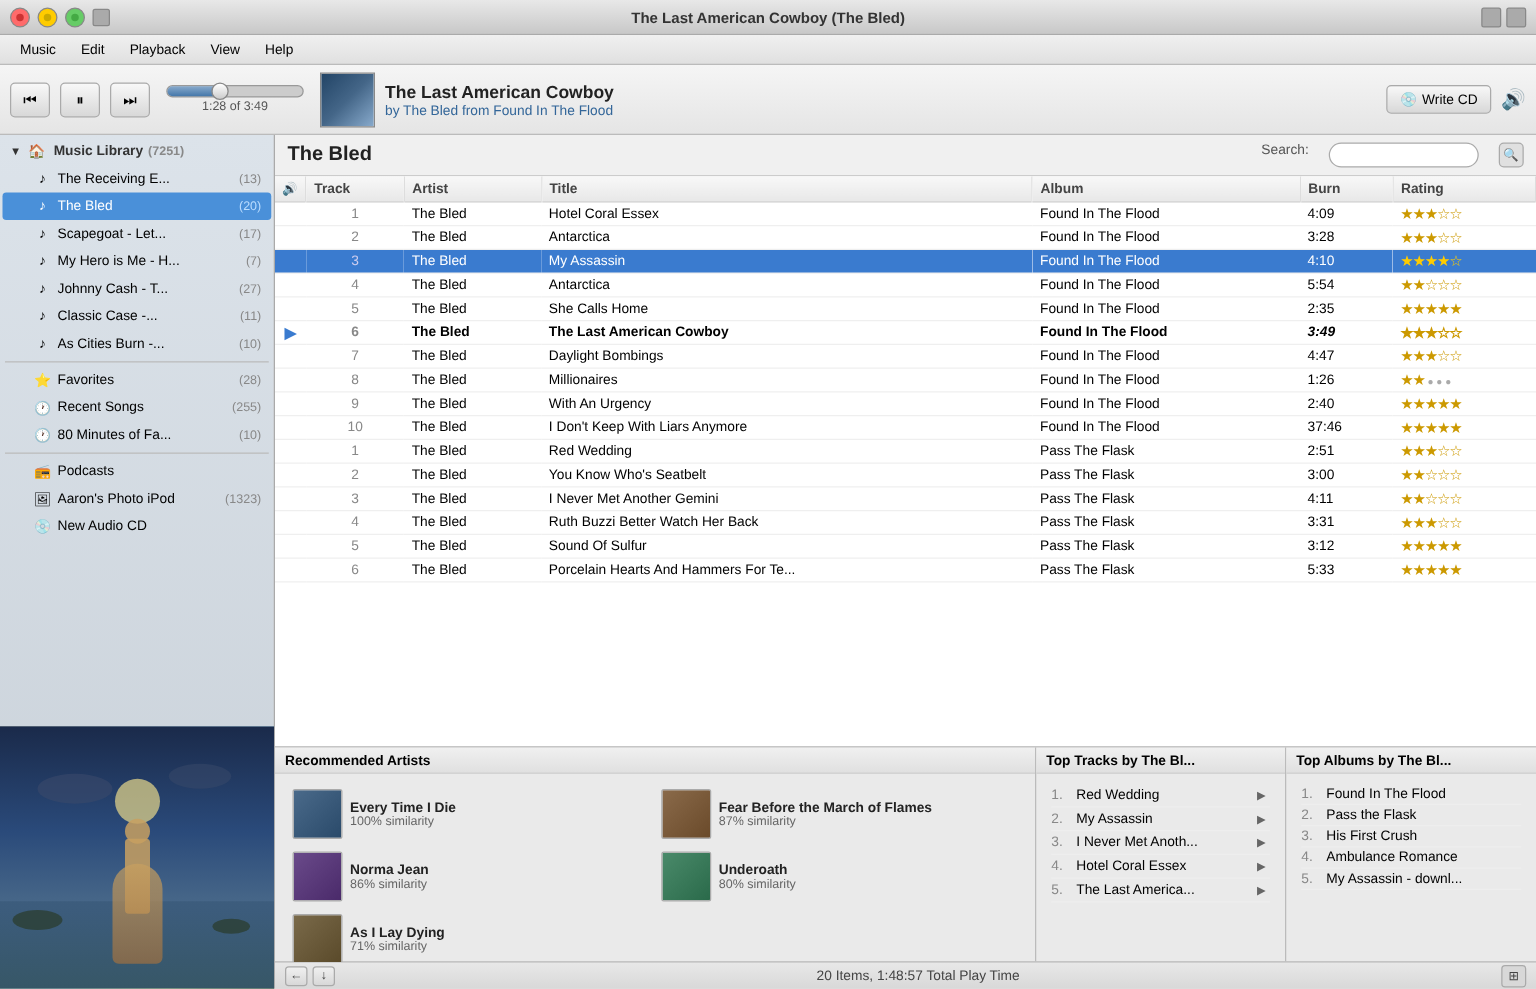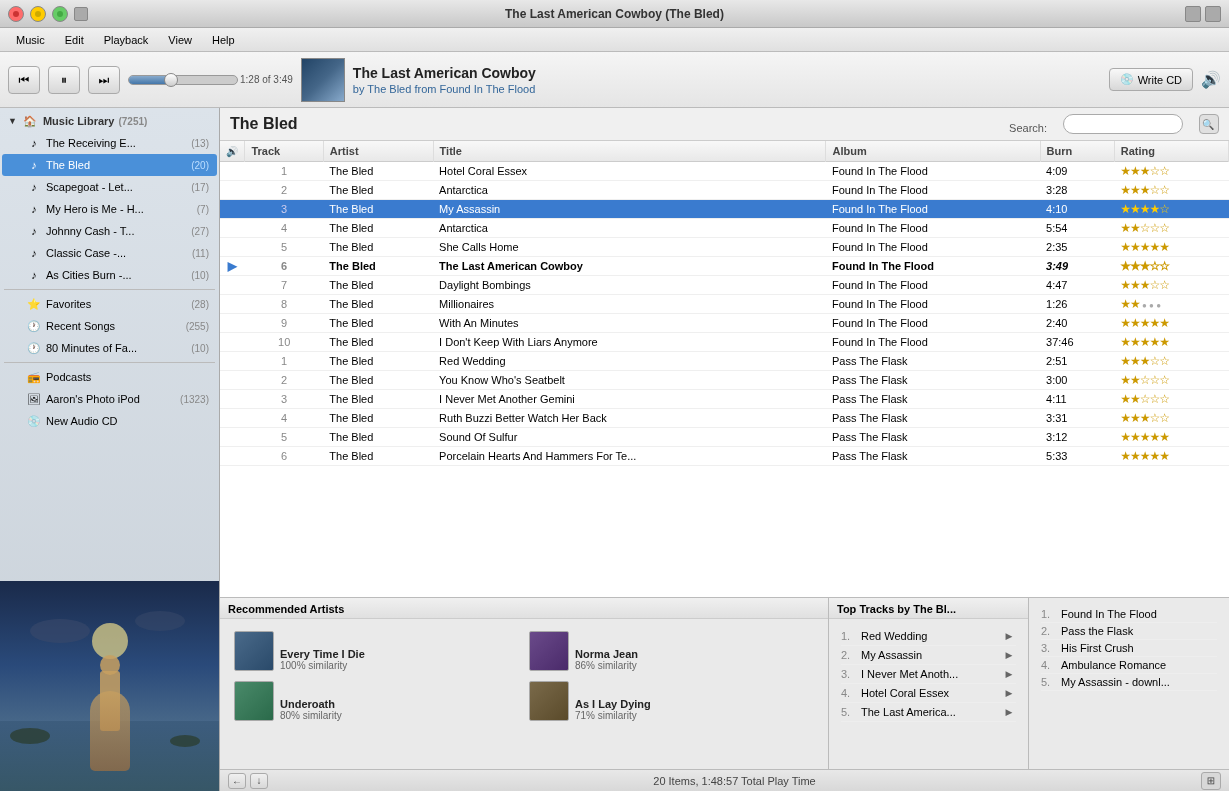--- a/index.html
+++ b/index.html
@@ -69,21 +69,21 @@
     .player-btn {
       width: 32px; height: 28px;
       background: linear-gradient(to bottom, #f8f8f8, #d8d8d8);
       border: 1px solid #aaa;
       border-radius: 4px;
       cursor: pointer;
       display: flex; align-items: center; justify-content: center;
       font-size: 12px;
     }
     #progress-area {
-      display: flex; flex-direction: row; align-items: center; gap: 2px; min-width: 120px;
+      display: flex; flex-direction: column; align-items: center; gap: 2px; min-width: 120px;
     }
     #progress-bar-container {
       width: 110px; height: 10px;
       background: #ccc; border: 1px solid #999; border-radius: 5px;
       position: relative; cursor: pointer;
     }
     #progress-bar-fill {
       height: 100%; background: linear-gradient(to bottom, #88aacc, #4477aa);
       border-radius: 5px; position: relative;
     }
@@ -203,21 +203,21 @@
 
     
     #content-header {
       padding: 6px 10px;
       display: flex; align-items: center; justify-content: space-between;
       border-bottom: 1px solid #ccc;
       background: #f0f0f0;
       flex-shrink: 0;
     }
     #content-title { font-size: 16px; font-weight: bold; color: #222; }
-    #search-area { display: flex; align-items: flex-end; gap: 16px; }
+    #search-area { display: flex; align-items: flex-start; gap: 16px; }
     #search-label { font-size: 11px; color: #555; }
     #search-input {
       width: 120px; height: 20px;
       border: 1px solid #aaa; border-radius: 10px;
       padding: 0 8px;
       font-size: 11px;
       background: white;
     }
     .search-icon-btn {
       width: 20px; height: 20px;
@@ -302,21 +302,21 @@
     }
 
     
     .rec-artists-grid {
       display: grid;
       grid-template-columns: 1fr 1fr;
       gap: 6px;
       padding: 6px;
     }
     .rec-artist-item {
-      display: flex; align-items: flex-end; gap: 6px;
+      display: flex; align-items: center; gap: 6px;
       cursor: pointer;
       padding: 2px;
       border-radius: 3px;
     }
     .rec-artist-thumb {
       width: 40px; height: 40px; flex-shrink: 0;
       background: linear-gradient(135deg, #556677, #889aab);
       border: 1px solid #aaa;
       border-radius: 2px;
       overflow: hidden;
@@ -674,21 +674,21 @@
               <td>The Bled</td>
               <td>Millionaires</td>
               <td>Found In The Flood</td>
               <td>1:26</td>
               <td><span class="stars">★★</span><span class="stars-dots"> ● ● ●</span></td>
             </tr>
             <tr>
               <td style="text-align: center; width: 24px;"></td>
               <td class="track-num">9</td>
               <td>The Bled</td>
-              <td>With An Minutes</td>
+              <td>With An Urgency</td>
               <td>Found In The Flood</td>
               <td>2:40</td>
               <td><span class="stars">★★★★★</span></td>
             </tr>
             <tr>
               <td style="text-align: center; width: 24px;"></td>
               <td class="track-num">10</td>
               <td>The Bled</td>
               <td>I Don't Keep With Liars Anymore</td>
               <td>Found In The Flood</td>
@@ -760,20 +760,27 @@
         <div class="bottom-panel-content">
           <div class="rec-artists-grid" id="rec-artists-grid">
               <div class="rec-artist-item">
                 <div class="rec-artist-thumb" style="background: linear-gradient(135deg, rgb(74, 106, 138), rgb(42, 74, 106));"></div>
                 <div class="rec-artist-info">
                   <span class="rec-artist-name">Every Time I Die</span>
                   <span class="rec-artist-sim">100% similarity</span>
                 </div>
               </div>
               <div class="rec-artist-item">
+                <div class="rec-artist-thumb" style="background: linear-gradient(135deg, rgb(138, 106, 74), rgb(106, 74, 42));"></div>
+                <div class="rec-artist-info">
+                  <span class="rec-artist-name">Fear Before the March of Flames</span>
+                  <span class="rec-artist-sim">87% similarity</span>
+                </div>
+              </div>
+              <div class="rec-artist-item">
                 <div class="rec-artist-thumb" style="background: linear-gradient(135deg, rgb(106, 74, 138), rgb(74, 42, 106));"></div>
                 <div class="rec-artist-info">
                   <span class="rec-artist-name">Norma Jean</span>
                   <span class="rec-artist-sim">86% similarity</span>
                 </div>
               </div>
               <div class="rec-artist-item">
                 <div class="rec-artist-thumb" style="background: linear-gradient(135deg, rgb(74, 138, 106), rgb(42, 106, 74));"></div>
                 <div class="rec-artist-info">
                   <span class="rec-artist-name">Underoath</span>
@@ -818,20 +825,21 @@
               <div class="top-track-item">
                 <span class="top-track-num">5.</span>
                 <span class="top-track-name">The Last America...</span>
                 <span class="play-btn-small">▶</span>
               </div>
             </div>
         </div>
       </div>
 
       <div class="bottom-panel" style="max-width:200px;">
+        <div class="bottom-panel-title">Top Albums by The Bl...</div>
         <div class="bottom-panel-content">
           <div class="top-albums-list" id="top-albums-list">
               <div class="top-album-item">
                 <span class="top-album-num">1.</span>
                 <span class="top-album-name">Found In The Flood</span>
               </div>
               <div class="top-album-item">
                 <span class="top-album-num">2.</span>
                 <span class="top-album-name">Pass the Flask</span>
               </div>

